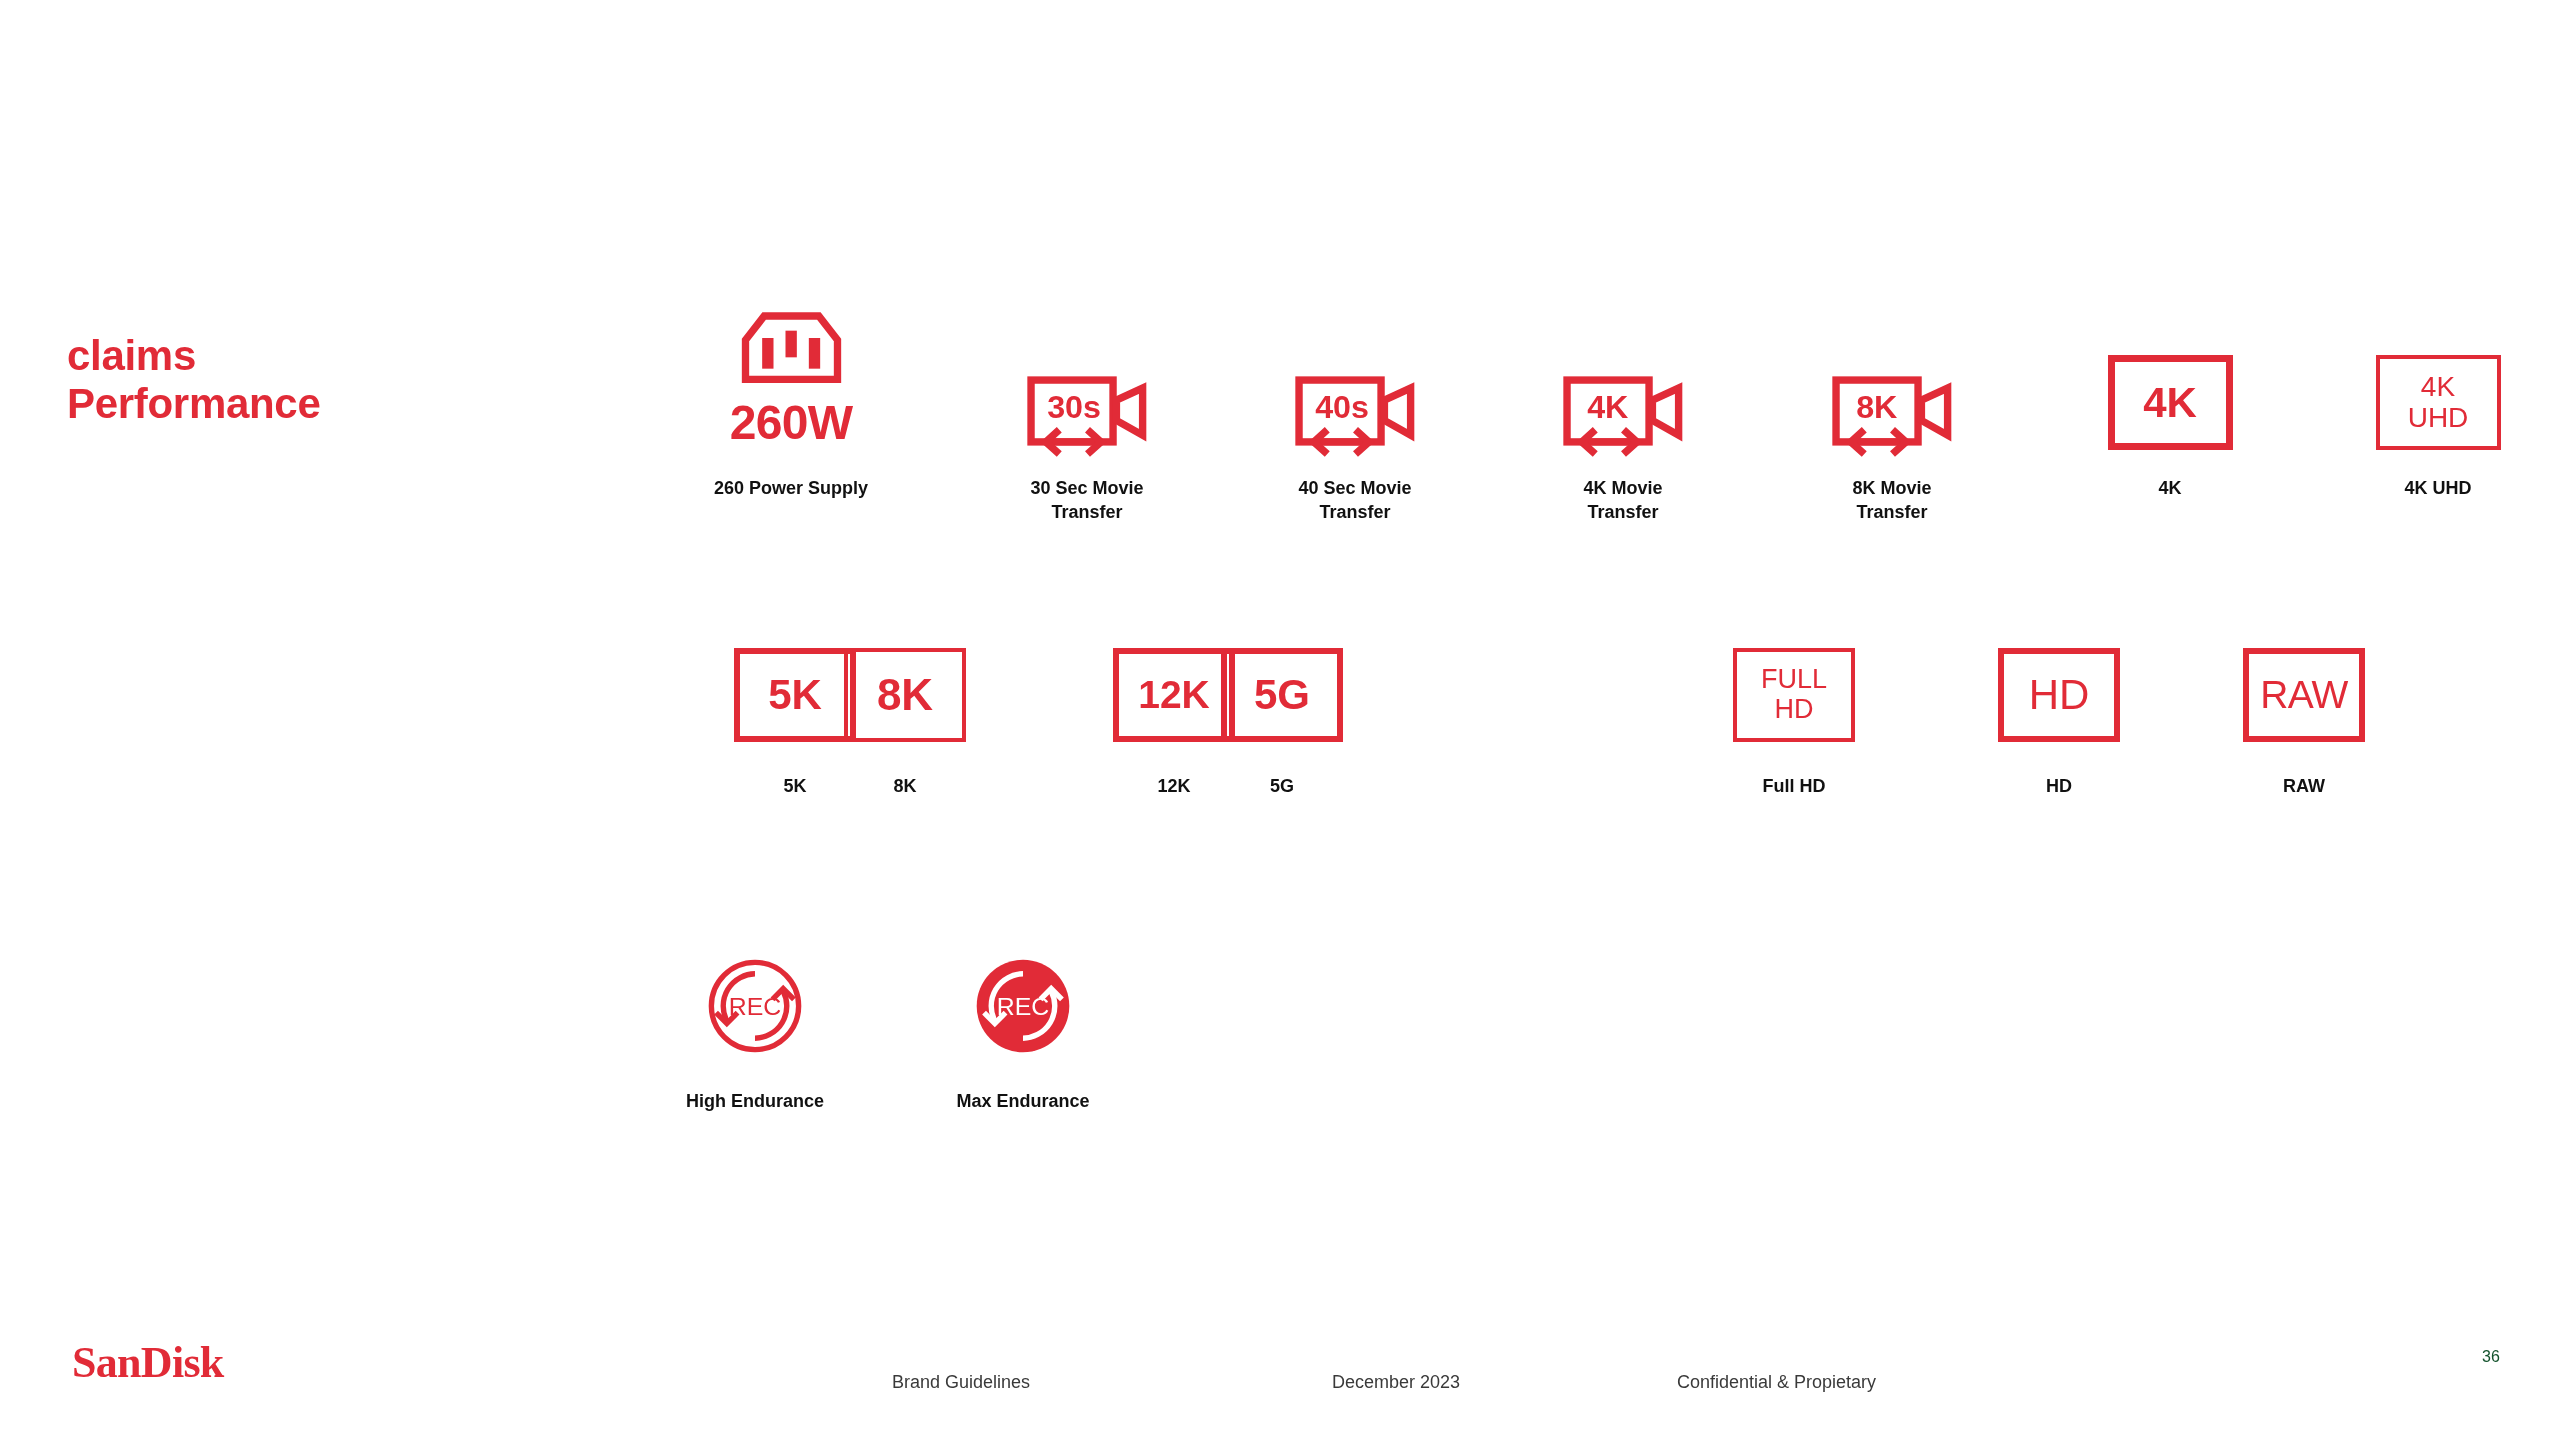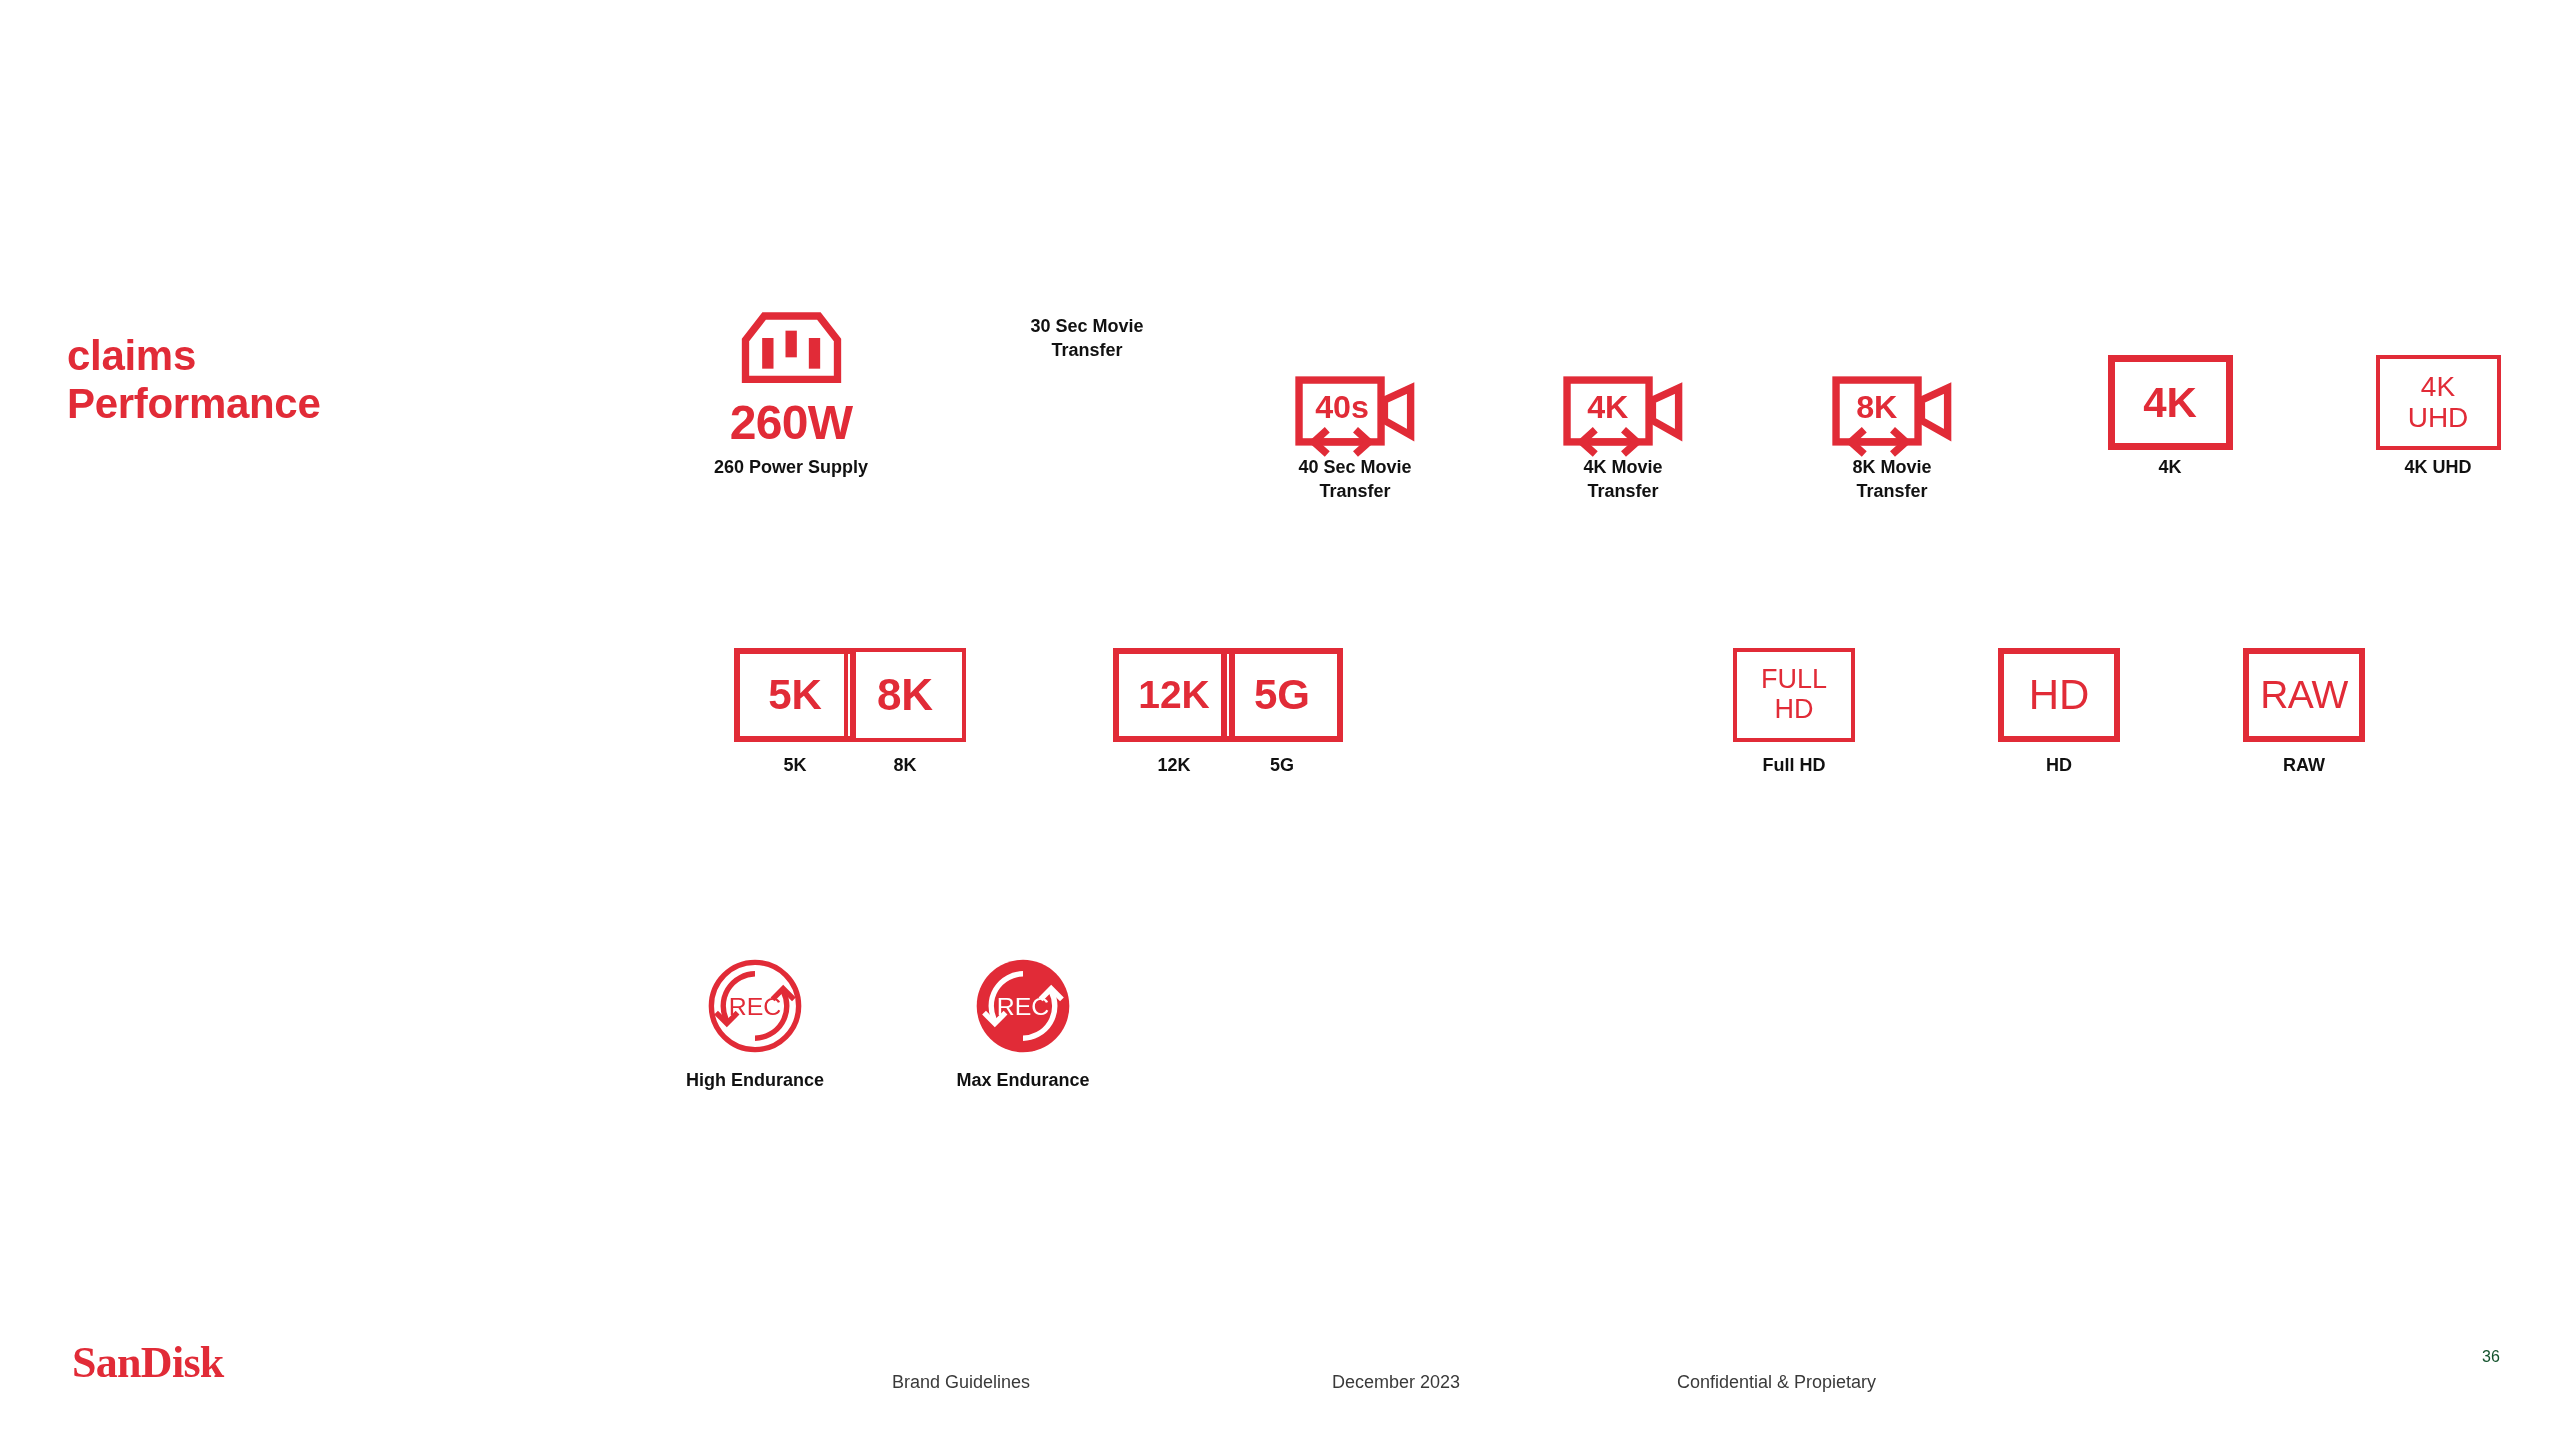--- a/index.html
+++ b/index.html
@@ -36,21 +36,21 @@
     width: 268px;
     text-align: center;
   }
   .icon-art {
     height: 127px;
     display: flex;
     align-items: flex-end;
     justify-content: center;
   }
   .icon-label {
-    margin-top: 6px;
+    margin-top: 27px;
     color: #111111;
     font-size: 18px;
     font-weight: 700;
     line-height: 1.32;
     text-align: center;
   }
 
   
   .row1 .icon-art { height: 141px; align-items: flex-end; }
   .row2 .icon-art { height: 107px; align-items: center; }
@@ -141,20 +141,32 @@
           <rect x="66" y="28" width="17" height="40" fill="#E12B37"></rect>
           <rect x="101" y="39" width="17" height="46" fill="#E12B37"></rect>
         </svg>
         <div style="color:#E12B37;font-size:48px;font-weight:700;letter-spacing:-0.7px;margin-top:10.7px;">260W</div>
       </div>
     </div>
     <div class="icon-label">260 Power Supply</div>
   </div>
 
   <div class="icon-cell row1" style="left:953px; top:309px;">
+    <div class="icon-art">
+      <svg width="121" height="74" viewBox="0 0 180 110">
+        <rect x="6" y="6" width="122" height="92" fill="none" stroke="#E12B37" stroke-width="11"></rect>
+        <path d="M133 36 L172 18 L172 88 L133 66 Z" fill="none" stroke="#E12B37" stroke-width="11" stroke-linejoin="miter"></path>
+        <g stroke="#E12B37" stroke-width="11" fill="none" stroke-linecap="butt">
+          <line x1="30" y1="98" x2="108" y2="98"></line>
+          <polyline points="48,80 28,98 48,116" stroke-linejoin="miter"></polyline>
+          <polyline points="90,80 110,98 90,116" stroke-linejoin="miter"></polyline>
+        </g>
+        <text x="30" y="62" fill="#E12B37" font-family="Liberation Sans, sans-serif" font-size="48" font-weight="700">30s</text>
+      </svg>
+    </div>
     <div class="icon-label">
       <span>30 Sec Movie</span><br>
       <span>Transfer</span>
     </div>
   </div>
 
   <div class="icon-cell row1" style="left:1221px; top:309px;">
     <div class="icon-art">
       <svg width="121" height="74" viewBox="0 0 180 110">
         <rect x="6" y="6" width="122" height="92" fill="none" stroke="#E12B37" stroke-width="11"></rect>

